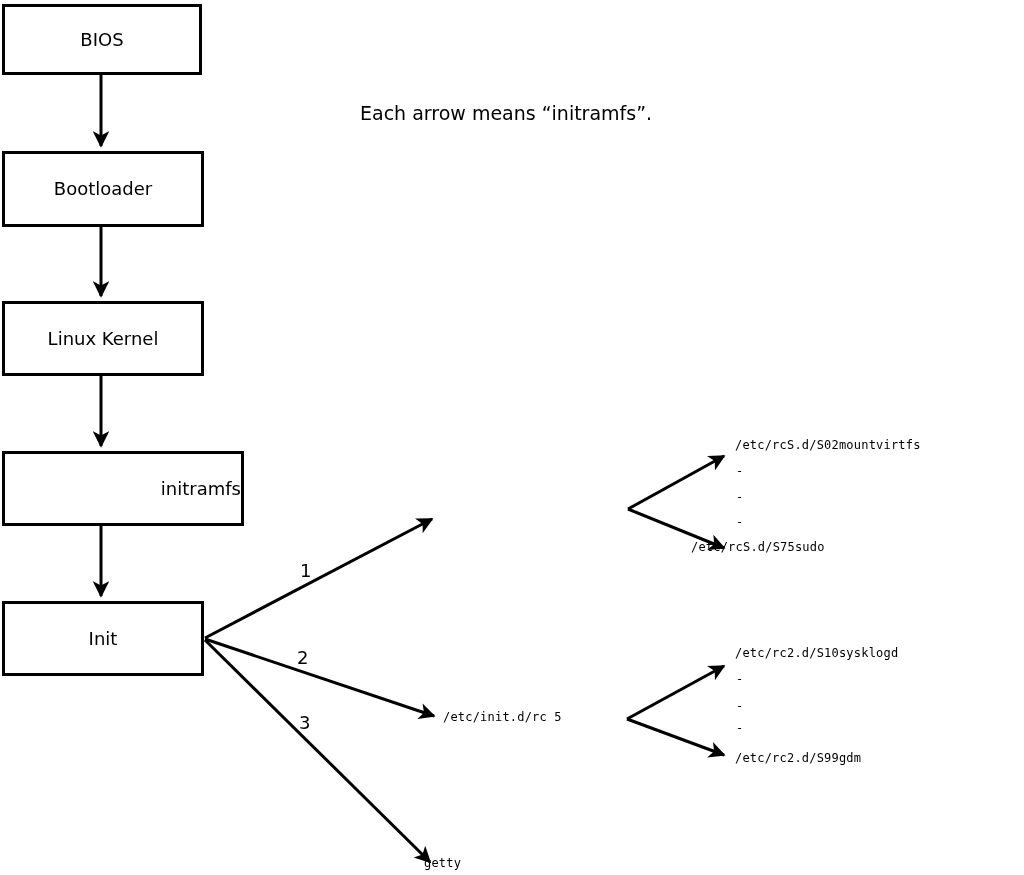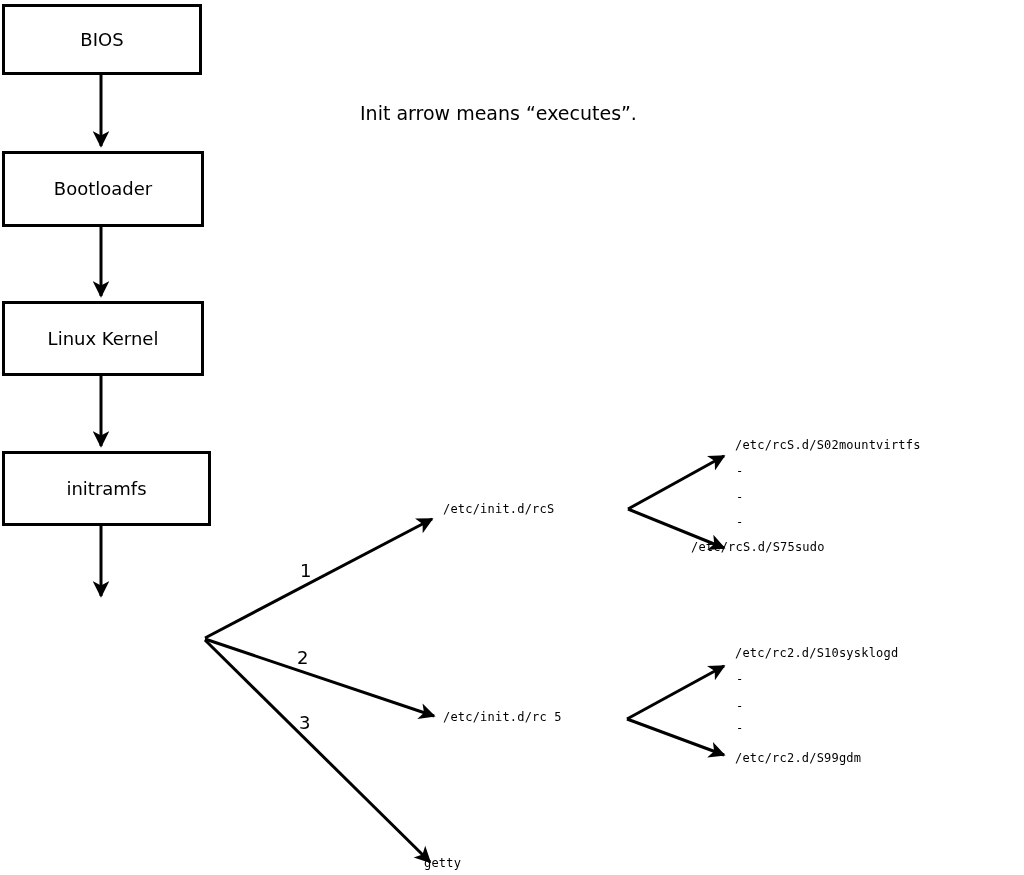--- a/index.html
+++ b/index.html
@@ -81,31 +81,33 @@
 
   <div class="box" style="left:2px; top:4px;   width:200px; height:71px;">
     <span>BIOS</span>
   </div>
   <div class="box" style="left:2px; top:151px; width:202px; height:76px;">
     <span>Bootloader</span>
   </div>
   <div class="box" style="left:2px; top:301px; width:202px; height:75px;">
     <span>Linux Kernel</span>
   </div>
-  <div class="box" style="left:2px; top:451px; width:209px; height:75px;">
+  <div class="box" style="left:2px; top:451px; width:242px; height:75px;justify-content:flex-end;">
     <span>initramfs</span>
   </div>
+  <div class="box" style="left:2px; top:601px; width:202px; height:75px;">
+    <span>Init</span>
+  </div>
 
-  <div class="caption" style="left:360px; top:102px;">Init arrow means “executes”.</div>
+  <div class="caption" style="left:360px; top:102px;">Each arrow means “initramfs”.</div>
 
   <div class="num" style="left:300px; top:560px;">1</div>
   <div class="num" style="left:297px; top:647px;">2</div>
   <div class="num" style="left:299px; top:712px;">3</div>
 
-  <div class="mono" style="left:443px; top:498px;">/etc/init.d/rcS</div>
   <div class="mono" style="left:735px; top:434px;">/etc/rcS.d/S02mountvirtfs</div>
   <div class="mono" style="left:736px; top:460px;">-</div>
   <div class="mono" style="left:736px; top:486px;">-</div>
   <div class="mono" style="left:736px; top:511px;">-</div>
   <div class="mono" style="left:691px; top:536px;">/etc/rcS.d/S75sudo</div>
 
   <div class="mono" style="left:443px; top:706px;">/etc/init.d/rc 5</div>
   <div class="mono" style="left:735px; top:642px;">/etc/rc2.d/S10sysklogd</div>
   <div class="mono" style="left:736px; top:668px;">-</div>
   <div class="mono" style="left:736px; top:695px;">-</div>

